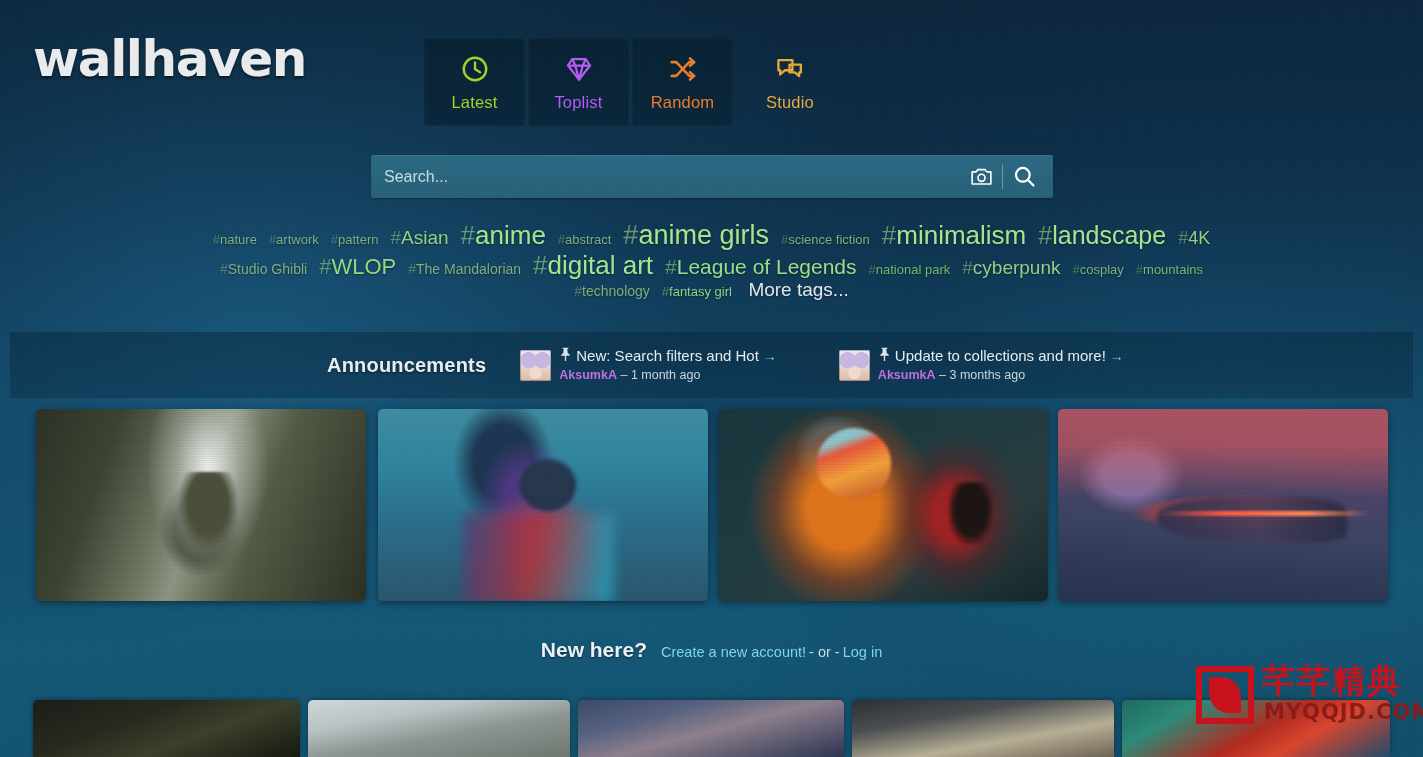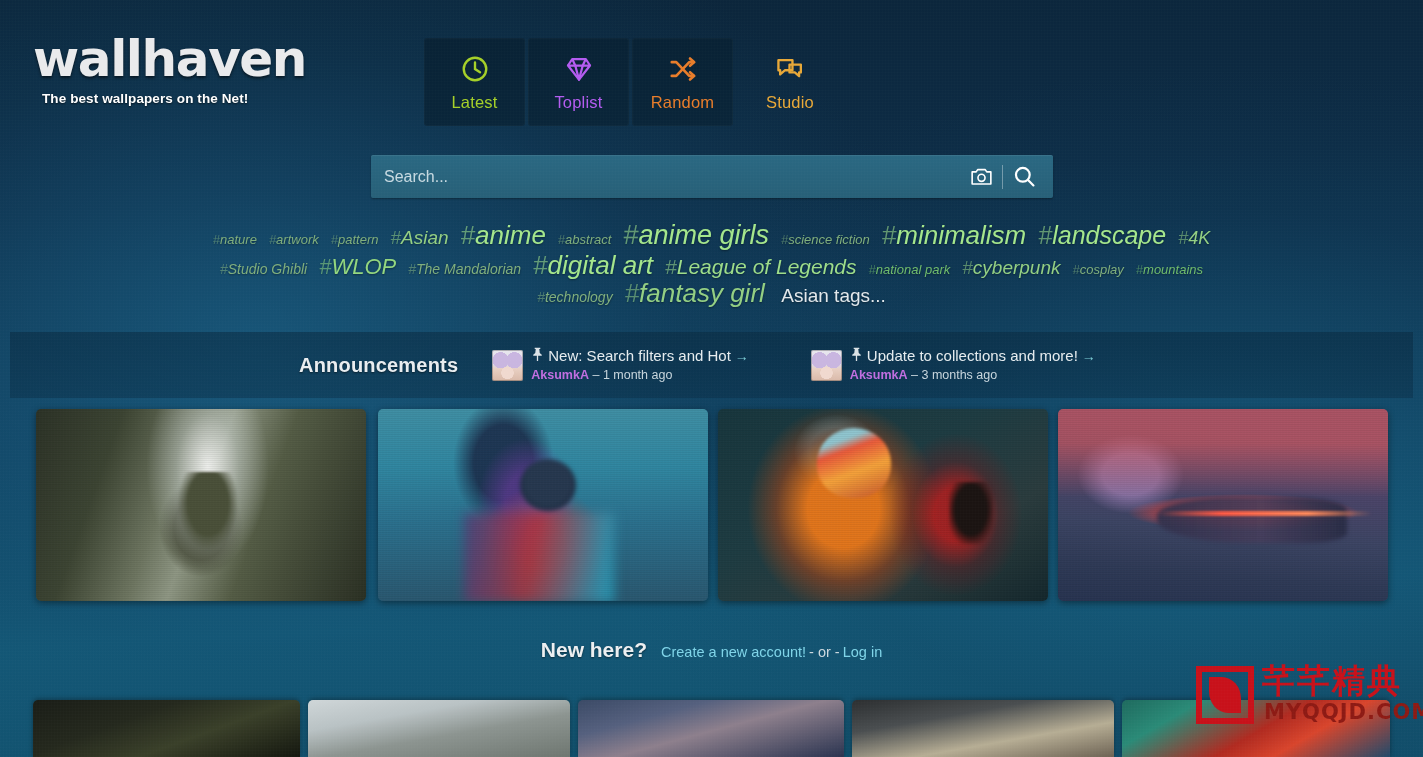--- a/index.html
+++ b/index.html
@@ -76,33 +76,32 @@
   .tagcloud {
     position:absolute; left:0; top:222px; width:1423px;
     text-align:center; line-height:1.02;
   }
   .tagrow { display:block; margin-bottom:2px; }
   .tag {
     display:inline-block; vertical-align:baseline;
     margin: 0 6px; cursor:pointer; white-space:nowrap;
     font-family:"Liberation Sans", sans-serif;
     text-shadow: 0 1px 2px rgba(0,0,0,.38);
-    font-style: italic;
   }
   .tag .hash { opacity:.55; }
   .moretags {
     display:inline-block; margin:0 6px; font-size:19px; color:#e2e8ec;
     cursor:pointer; text-shadow:0 1px 2px rgba(0,0,0,.4);
   }
 
   
   .announce-band {
     position:absolute; left:10px; top:332px; width:1403px; height:66px;
     background: linear-gradient(180deg, rgba(8,40,62,.52), rgba(9,44,68,.44));
-    display:flex; align-items:center;
+    display:flex; align-items:center;padding-left:28px;
   }
   .ann-title {
     margin-left: 289px; font-size:20px; font-weight:700; color:#e9edf0;
     letter-spacing:.2px; text-shadow:0 1px 2px rgba(0,0,0,.5);
   }
   .ann-list { display:flex; align-items:center; gap:62px; margin-left:34px; }
   .ann { display:flex; align-items:center; gap:8px; cursor:pointer; }
   .ann-avatar {
     width:31px; height:31px; border-radius:2px; flex:none;
     background:
@@ -247,21 +246,20 @@
     color:#8d1a14; letter-spacing:1px; line-height:1;
   }
 </style>
 </head>
 <body>
 
 <div id="page">
 
   <div class="logo-wrap">
     <div class="logo">wallhaven</div>
-    <div class="tagline">The best wallpapers on the Net!</div>
   </div>
 
   <nav class="mainnav">
 
     <div class="navbtn">
       <span class="ico">
         <svg width="30" height="30" viewBox="0 0 24 24" fill="none" stroke="#a5d028" stroke-width="1.9" stroke-linecap="round">
           <circle cx="12" cy="12" r="9"></circle>
             <path d="M12 6.8V12l4 2.6"></path>
         </svg>
@@ -320,22 +318,22 @@
           <circle cx="10.4" cy="10.4" r="6.6"></circle>
             <path d="M15.4 15.4 20.6 20.6"></path>
         </svg>
       </div>
     </div>
   </div>
 
   <div class="tagcloud">
     <div class="tagrow" id="tagrow0"><span class="tag" style="font-size: 13px; color: rgb(127, 174, 125);"><span class="hash">#</span><span>nature</span></span><span class="tag" style="font-size: 13px; color: rgb(127, 174, 125);"><span class="hash">#</span><span>artwork</span></span><span class="tag" style="font-size: 13px; color: rgb(127, 174, 125);"><span class="hash">#</span><span>pattern</span></span><span class="tag" style="font-size: 19px; color: rgb(147, 207, 131);"><span class="hash">#</span><span>Asian</span></span><span class="tag" style="font-size: 26px; color: rgb(164, 230, 140);"><span class="hash">#</span><span>anime</span></span><span class="tag" style="font-size: 13px; color: rgb(127, 174, 125);"><span class="hash">#</span><span>abstract</span></span><span class="tag" style="font-size: 27px; color: rgb(164, 230, 140);"><span class="hash">#</span><span>anime girls</span></span><span class="tag" style="font-size: 13px; color: rgb(127, 174, 125);"><span class="hash">#</span><span>science fiction</span></span><span class="tag" style="font-size: 26px; color: rgb(164, 230, 140);"><span class="hash">#</span><span>minimalism</span></span><span class="tag" style="font-size: 25px; color: rgb(164, 230, 140);"><span class="hash">#</span><span>landscape</span></span><span class="tag" style="font-size: 18px; color: rgb(147, 207, 131);"><span class="hash">#</span><span>4K</span></span></div>
     <div class="tagrow" id="tagrow1"><span class="tag" style="font-size: 14px; color: rgb(127, 174, 125);"><span class="hash">#</span><span>Studio Ghibli</span></span><span class="tag" style="font-size: 22px; color: rgb(147, 215, 127);"><span class="hash">#</span><span>WLOP</span></span><span class="tag" style="font-size: 14px; color: rgb(127, 174, 125);"><span class="hash">#</span><span>The Mandalorian</span></span><span class="tag" style="font-size: 26px; color: rgb(164, 230, 140);"><span class="hash">#</span><span>digital art</span></span><span class="tag" style="font-size: 21px; color: rgb(157, 221, 138);"><span class="hash">#</span><span>League of Legends</span></span><span class="tag" style="font-size: 13px; color: rgb(111, 187, 108);"><span class="hash">#</span><span>national park</span></span><span class="tag" style="font-size: 19px; color: rgb(147, 207, 131);"><span class="hash">#</span><span>cyberpunk</span></span><span class="tag" style="font-size: 13px; color: rgb(127, 174, 125);"><span class="hash">#</span><span>cosplay</span></span><span class="tag" style="font-size: 13px; color: rgb(111, 187, 108);"><span class="hash">#</span><span>mountains</span></span></div>
-    <div class="tagrow" id="tagrow2"><span class="tag" style="font-size: 14px; color: rgb(127, 174, 125);"><span class="hash">#</span><span>technology</span></span><span class="tag" style="font-size: 26px; color: rgb(147, 207, 131);"><span class="hash">#</span><span>fantasy girl</span></span>
-      <span class="moretags">Asian tags...</span>
+    <div class="tagrow" id="tagrow2"><span class="tag" style="font-size: 14px; color: rgb(127, 174, 125);"><span class="hash">#</span><span>technology</span></span><span class="tag" style="font-size: 13px; color: rgb(147, 207, 131);"><span class="hash">#</span><span>fantasy girl</span></span>
+      <span class="moretags">More tags...</span>
     </div>
   </div>
 
   <div class="announce-band">
     <div class="ann-title">Announcements</div>
     <div class="ann-list">
 
       <div class="ann">
         <div class="ann-avatar"></div>
         <div class="ann-body">

